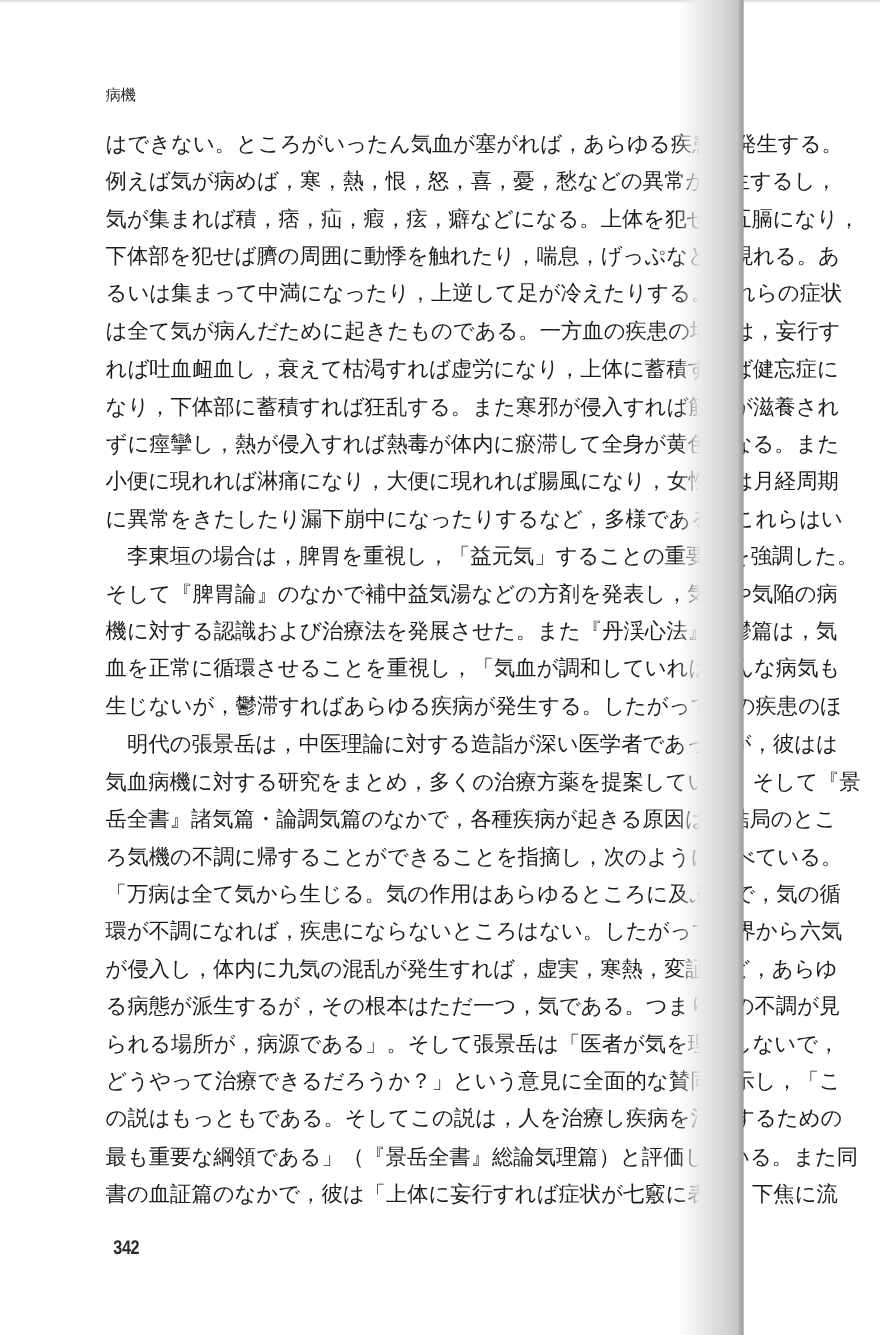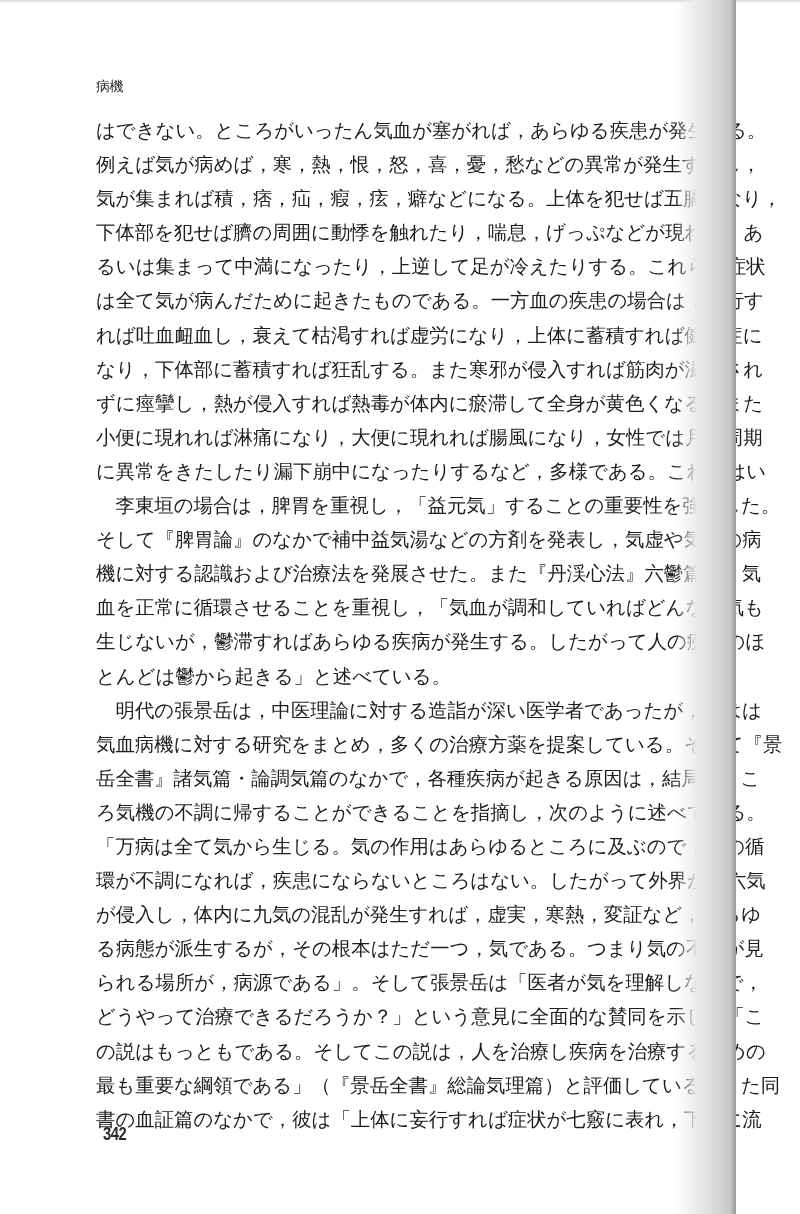--- a/index.html
+++ b/index.html
@@ -11,21 +11,21 @@
       width: 800px;
       height: 1214px;
       position: relative;
       overflow: hidden;
       font-family: "DejaVu Serif", "Liberation Serif", serif;
       color: #1e1e1e;
     }
     .page {
       position: absolute;
       left: 0; top: 0;
-      width: 736px; height: 1214px;
+      width: 676px; height: 1214px;
       background: #ffffff;
     }
     .top-edge {
       position: absolute;
       left: 0; top: 0;
       width: 800px; height: 3px;
       background: linear-gradient(to bottom, #d8d8d8, #ffffff);
     }
     .binding-shadow {
       position: absolute;
@@ -106,21 +106,20 @@
       <span class="line">小便に現れれば淋痛になり，大便に現れれば腸風になり，女性では月経周期</span>
       <span class="line">に異常をきたしたり漏下崩中になったりするなど，多様である。これらはい</span>
     </div>
 
     <div>
       <span class="line indent">李東垣の場合は，脾胃を重視し，「益元気」することの重要性を強調した。</span>
       <span class="line">そして『脾胃論』のなかで補中益気湯などの方剤を発表し，気虚や気陥の病</span>
       <span class="line">機に対する認識および治療法を発展させた。また『丹渓心法』六鬱篇は，気</span>
       <span class="line">血を正常に循環させることを重視し，「気血が調和していればどんな病気も</span>
       <span class="line">生じないが，鬱滞すればあらゆる疾病が発生する。したがって人の疾患のほ</span>
-      <span class="line last">とんどは鬱から起きる」と述べている。</span>
     </div>
 
     <div>
       <span class="line indent">明代の張景岳は，中医理論に対する造詣が深い医学者であったが，彼はは</span>
       <span class="line">気血病機に対する研究をまとめ，多くの治療方薬を提案している。そして『景</span>
       <span class="line">岳全書』諸気篇・論調気篇のなかで，各種疾病が起きる原因は，結局のとこ</span>
       <span class="line">ろ気機の不調に帰することができることを指摘し，次のように述べている。</span>
       <span class="line">「万病は全て気から生じる。気の作用はあらゆるところに及ぶので，気の循</span>
       <span class="line">環が不調になれば，疾患にならないところはない。したがって外界から六気</span>
       <span class="line">が侵入し，体内に九気の混乱が発生すれば，虚実，寒熱，変証など，あらゆ</span>

